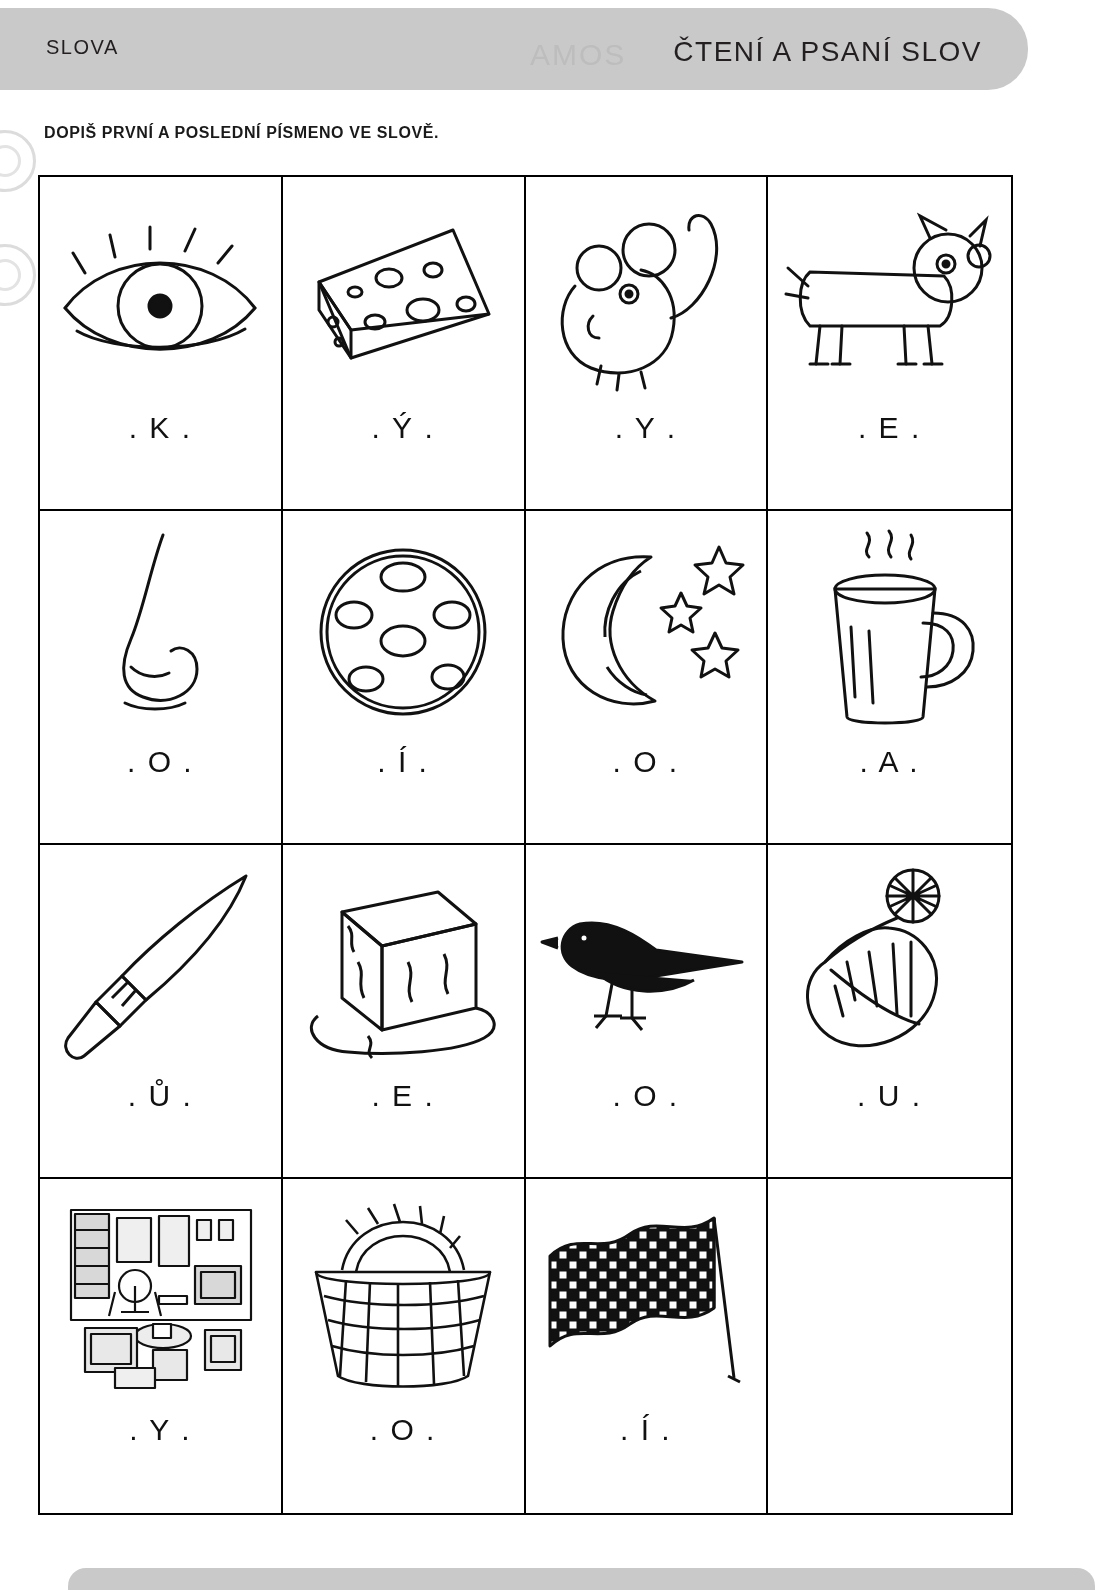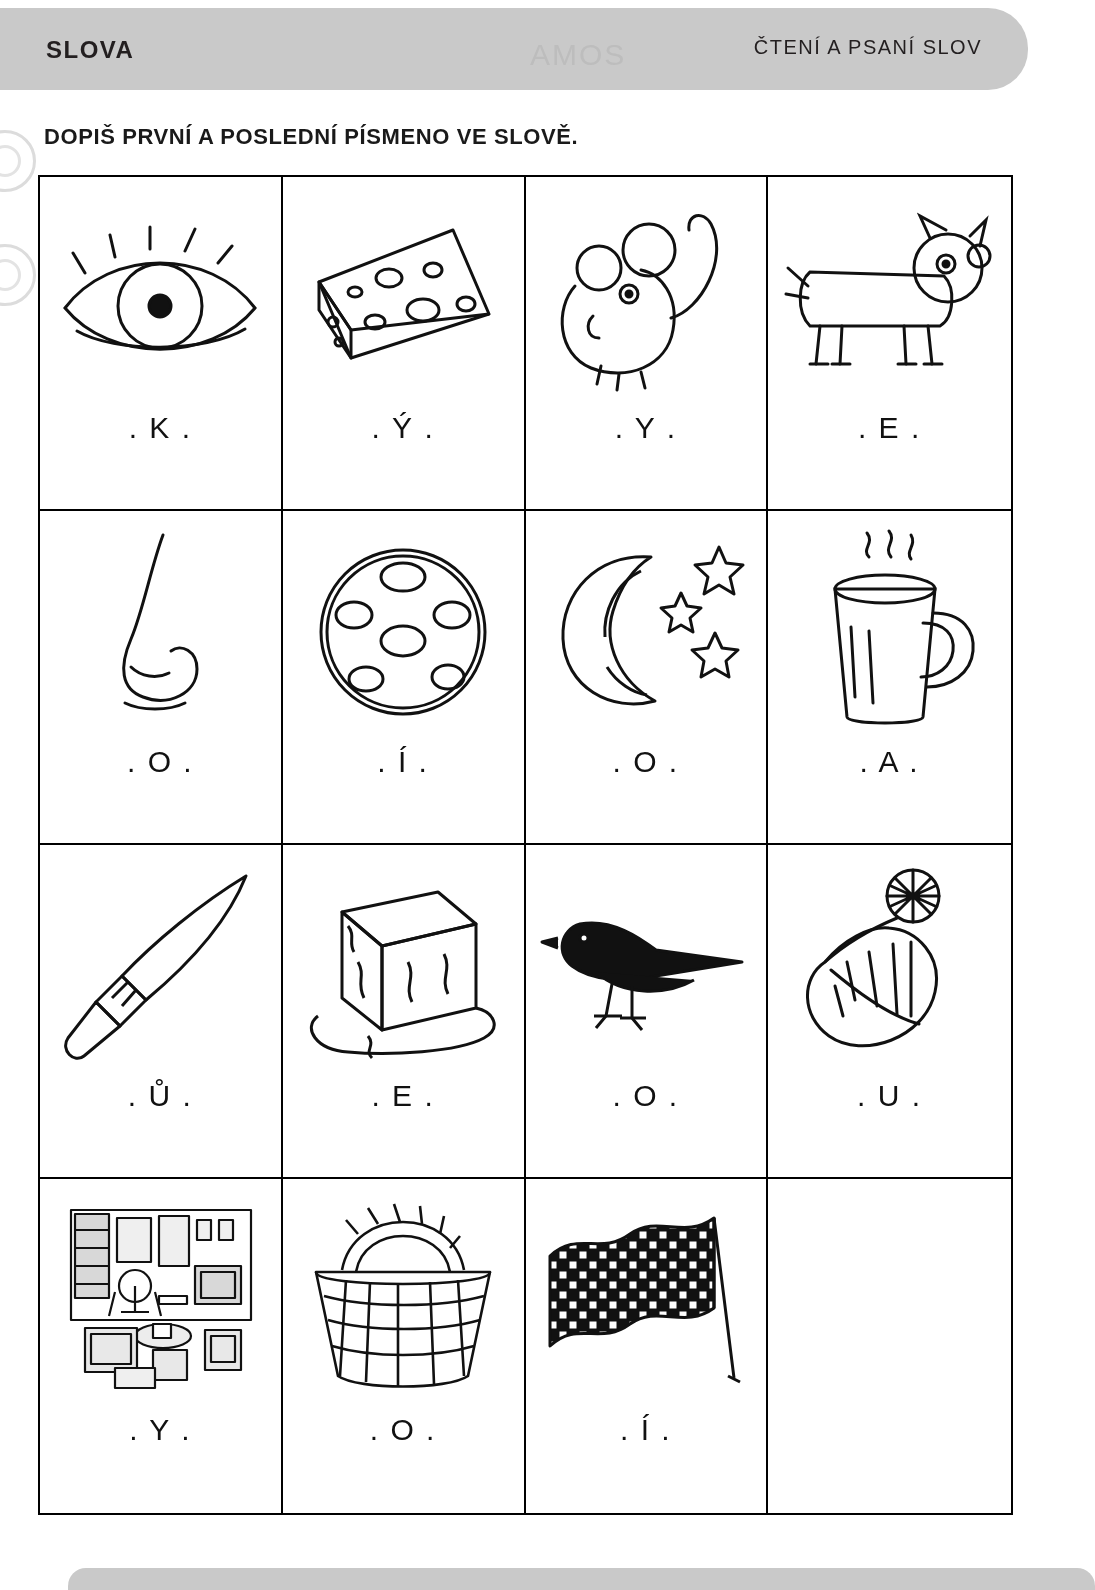--- a/index.html
+++ b/index.html
@@ -17,48 +17,48 @@
     position:absolute;
     left:0;top:8px;
     width:1028px;height:82px;
     background:#c9c9c9;
     border-top-right-radius:40px;
     border-bottom-right-radius:40px;
   }
   .header-left{
     position:absolute;
     left:46px;top:28px;
-    font-size:24px;
+    font-size:20px;
     letter-spacing:1.5px;
-    font-weight:700;
+    font-weight:400;
     color:#231f20;
   }
   .header-right{
     position:absolute;
     right:46px;top:28px;
-    font-size:20px;
+    font-size:28px;
     letter-spacing:1.5px;
     font-weight:400;
     color:#231f20;
     text-align:right;
   }
   .header-ghost{
     position:absolute;
     left:530px;top:30px;
     font-size:30px;
     letter-spacing:2px;
     color:#bdbdbd;
     user-select:none;
   }
 
   
   .instruction{
     position:absolute;
     left:44px;top:124px;
-    font-size:22px;
+    font-size:16px;
     font-weight:bold;
     letter-spacing:.6px;
     color:#1a1a1a;
   }
 
   
   .swirl{
     position:absolute;
     left:-26px;
     width:56px;height:56px;

